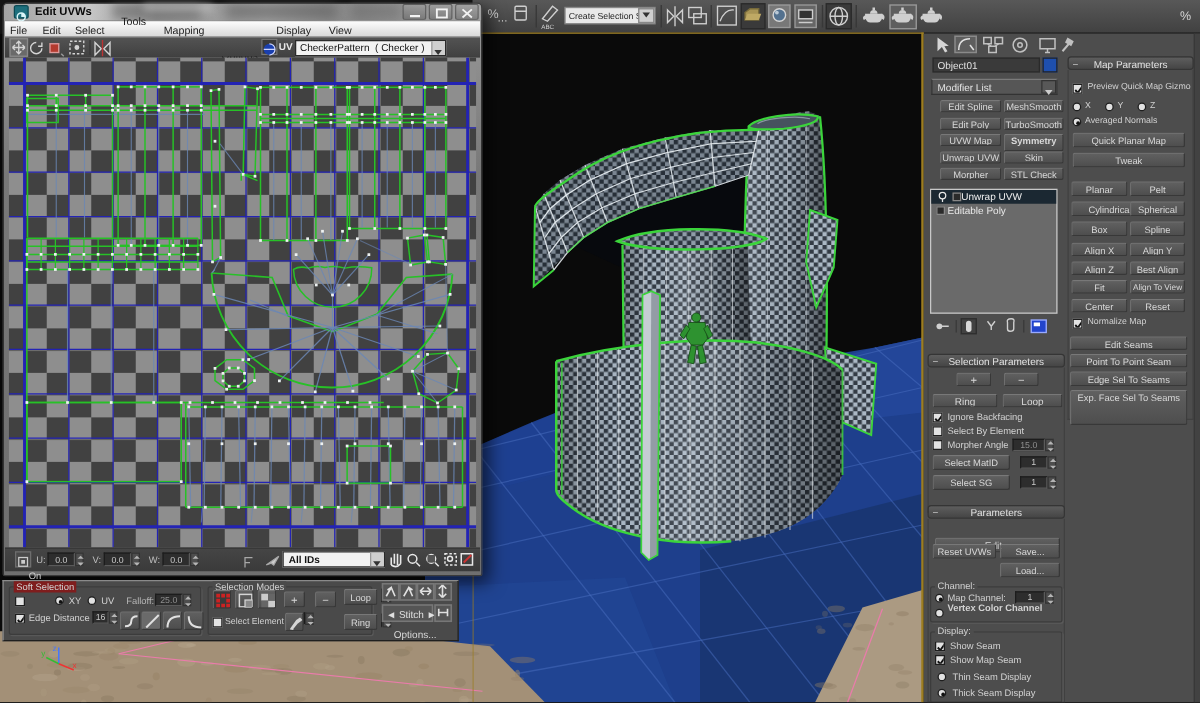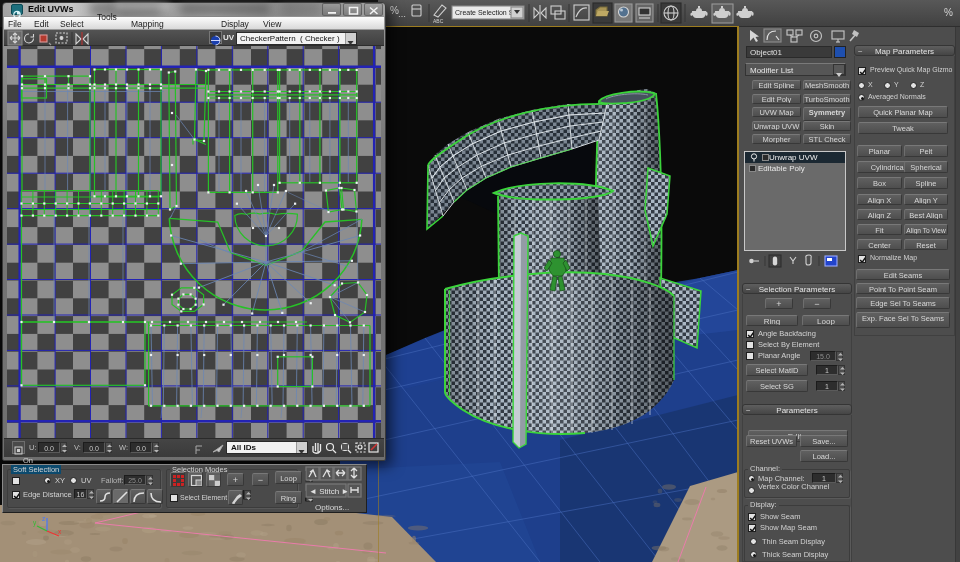--- a/index.html
+++ b/index.html
@@ -351,25 +351,25 @@
     <div class="" style="position:absolute;left:742px;top:294px;width:110px;height:116px;border:1px solid #404040;border-top:none"></div>
     <div class="btn" style="left:765px;top:298px;width:28px;height:11px;font-size:9px;line-height:11px;">+</div>
     <div class="btn" style="left:803px;top:298px;width:28px;height:11px;font-size:9px;line-height:11px;">−</div>
     <div class="btn" style="left:746px;top:315px;width:52px;height:11px;font-size:8px;line-height:11px;">Ring</div>
     <div class="btn" style="left:802px;top:315px;width:48px;height:11px;font-size:8px;line-height:11px;">Loop</div>
     <div class="cb" style="left:746px;top:330px;width:8px;height:8px">
       <svg width="8" height="8" viewBox="0 0 8 8">
         <path d="M1.2,4 L3.2,6.2 L6.8,1.2" stroke="#111" stroke-width="1.5" fill="none"></path>
       </svg>
     </div>
-    <div class="lb" style="left:758px;top:329px;font-size:7.5px;color:#d2d2d2;">Angle Backfacing</div>
+    <div class="lb" style="left:758px;top:329px;font-size:7.5px;color:#d2d2d2;">Ignore Backfacing</div>
     <div class="cb" style="left:746px;top:341px;width:8px;height:8px"></div>
     <div class="lb" style="left:758px;top:340px;font-size:7.5px;color:#d2d2d2;">Select By Element</div>
     <div class="cb" style="left:746px;top:352px;width:8px;height:8px"></div>
-    <div class="lb" style="left:758px;top:351px;font-size:7.5px;color:#d2d2d2;">Planar Angle</div>
+    <div class="lb" style="left:758px;top:351px;font-size:7.5px;color:#d2d2d2;">Morpher Angle</div>
     <div class="spf" style="left:810px;top:351px;width:26px;height:10px;font-size:7px;line-height:10px;color:#8f8f8f">15.0</div>
     <div class="spa" style="left:836px;top:351px;width:7px;height:10px">
       <svg width="7" height="10" viewBox="0 0 7 10">
         <path d="M1,3.5 L3.5,1.0 L6,3.5 Z" fill="#b5b5b5"></path>
         <path d="M1,6.5 L3.5,9.0 L6,6.5 Z" fill="#b5b5b5"></path>
       </svg>
     </div>
     <div class="btn" style="left:746px;top:364px;width:62px;height:12px;font-size:7.5px;line-height:12px;">Select MatID</div>
     <div class="spf" style="left:816px;top:365px;width:22px;height:10px;font-size:7px;line-height:10px;color:#c9c9c9">1</div>
     <div class="spa" style="left:838px;top:365px;width:7px;height:10px">
@@ -400,21 +400,21 @@
     </div>
     <div class="lb" style="left:758px;top:473.5px;font-size:7.5px;color:#d2d2d2;text-align:right;">Map Channel:</div>
     <div class="spf" style="left:812px;top:473px;width:24px;height:10px;font-size:7px;line-height:10px;color:#c9c9c9">1</div>
     <div class="spa" style="left:836px;top:473px;width:7px;height:10px">
       <svg width="7" height="10" viewBox="0 0 7 10">
         <path d="M1,3.5 L3.5,1.0 L6,3.5 Z" fill="#b5b5b5"></path>
         <path d="M1,6.5 L3.5,9.0 L6,6.5 Z" fill="#b5b5b5"></path>
       </svg>
     </div>
     <div class="rd" style="left:748px;top:487px"></div>
-    <div class="lb" style="left:758px;top:482px;font-size:7.5px;color:#d2d2d2;">Vertex Color Channel</div>
+    <div class="lb" style="left:758px;top:482px;font-size:7.5px;color:#d2d2d2;font-weight:bold;">Vertex Color Channel</div>
     <div class="gb" style="left:744px;top:505px;width:106px;height:57px;border-bottom:none"></div>
     <div class="lb" style="left:748px;top:500px;font-size:7.5px;color:#d2d2d2;background:#4d4d4d;padding:0 2px">Display:</div>
     <div class="cb" style="left:748px;top:513px;width:8px;height:8px">
       <svg width="8" height="8" viewBox="0 0 8 8">
         <path d="M1.2,4 L3.2,6.2 L6.8,1.2" stroke="#111" stroke-width="1.5" fill="none"></path>
       </svg>
     </div>
     <div class="lb" style="left:760px;top:512px;font-size:7.5px;color:#d2d2d2;">Show Seam</div>
     <div class="cb" style="left:748px;top:524px;width:8px;height:8px">
       <svg width="8" height="8" viewBox="0 0 8 8">
@@ -465,21 +465,21 @@
     <div class="btn" style="left:904px;top:224px;width:44px;height:11px;font-size:6.6px;line-height:11px;">Align To View</div>
     <div class="cb" style="left:858px;top:255px;width:8px;height:8px">
       <svg width="8" height="8" viewBox="0 0 8 8">
         <path d="M1.2,4 L3.2,6.2 L6.8,1.2" stroke="#111" stroke-width="1.5" fill="none"></path>
       </svg>
     </div>
     <div class="lb" style="left:870px;top:254px;font-size:7px;color:#d2d2d2;">Normalize Map</div>
     <div class="btn" style="left:856px;top:269px;width:94px;height:11px;font-size:7.5px;line-height:11px;">Edit Seams</div>
     <div class="btn" style="left:856px;top:283px;width:94px;height:11px;font-size:7.5px;line-height:11px;">Point To Point Seam</div>
     <div class="btn" style="left:856px;top:297px;width:94px;height:12px;font-size:7.5px;line-height:12px;">Edge Sel To Seams</div>
-    <div class="btn" style="left:856px;top:312px;width:94px;height:16px;font-size:7.5px;line-height:12px;">Exp. Face Sel To Seams</div>
+    <div class="btn" style="left:856px;top:312px;width:94px;height:28px;font-size:7.5px;line-height:12px;">Exp. Face Sel To Seams</div>
     <div class="" style="position:absolute;left:2px;top:2px;width:384px;height:459px;background:linear-gradient(180deg,#9a9a9a,#787878 30%,#6f6f6f);border:1px solid #3a3a3a;border-radius:4px 4px 2px 2px;box-shadow:5px 5px 14px rgba(0,0,0,0.6)"></div>
     <div class="" style="position:absolute;left:3px;top:3px;width:382px;height:13px;background:linear-gradient(90deg,rgba(255,255,255,0.1),rgba(255,255,255,0.45) 18%,rgba(120,120,120,0.2) 32%,rgba(200,200,200,0.35) 55%,rgba(90,90,90,0.3) 75%,rgba(190,190,190,0.25));border-radius:4px 4px 0 0"></div>
     <div class="" style="position:absolute;left:90px;top:3px;width:70px;height:12px;background:#5a5a5a;opacity:0.5;filter:blur(4px)"></div>
     <div class="" style="position:absolute;left:180px;top:3px;width:90px;height:12px;background:#4a4a4a;opacity:0.55;filter:blur(5px)"></div>
     <div class="" style="position:absolute;left:280px;top:4px;width:40px;height:10px;background:#666;opacity:0.4;filter:blur(4px)"></div>
     <div class="" style="position:absolute;left:115px;top:3px;width:55px;height:6px;background:#c5c5c5;opacity:0.55;filter:blur(3px)"></div>
     <div class="" style="position:absolute;left:11px;top:4px;width:12px;height:11px;background:#1d6f7d;border-radius:2px;border:1px solid #0c4a55"><svg width="10" height="9" viewBox="0 0 10 9">
         <circle cx="5" cy="4.5" r="3.2" fill="none" stroke="#d8f4f8" stroke-width="1.2"></circle>
         <path d="M5,1.3 A3.2,3.2 0 0 1 8.2,4.5 L5,4.5 Z" fill="#d8f4f8"></path>
       </svg></div>
@@ -974,21 +974,21 @@
         <line x1="348" y1="450" x2="351" y2="453"></line>
         <rect x="342" y="444" width="6" height="6" fill="#555" stroke="none"></rect>
         <rect x="356" y="443" width="9" height="9" stroke-dasharray="2,1.5"></rect>
         <circle cx="360" cy="447" r="2"></circle>
         <rect x="369" y="443" width="9" height="9"></rect>
         <path d="M371,450 L377,444" stroke="#c33" stroke-width="1.6"></path>
       </g>
     </svg>
     <div class="" style="position:absolute;left:2px;top:464px;width:365px;height:49px;background:#4a4a4a;border:1px solid #1f1f1f;border-top-color:#8a8a8a;border-left-color:#8a8a8a"></div>
     <div class="gb" style="left:7px;top:469px;width:154px;height:39px"></div>
-    <div class="lb" style="left:11px;top:464.5px;font-size:7.5px;color:#d2d2d2;background:#0c4a6e;padding:0 2px">Soft Selection</div>
+    <div class="lb" style="left:11px;top:464.5px;font-size:7.5px;color:#d2d2d2;background:#7f1d1d;padding:0 2px">Soft Selection</div>
     <div class="cb" style="left:12px;top:477px;width:8px;height:8px"></div>
     <div class="lb" style="left:23px;top:456px;font-size:7.5px;color:#d2d2d2;text-align:center;">On</div>
     <div class="rd" style="left:44px;top:477px">
       <div style="position:absolute;left:2px;top:2px;width:3px;height:3px;border-radius:2px;background:#111"></div>
     </div>
     <div class="lb" style="left:55px;top:475.5px;font-size:7.5px;color:#d2d2d2;">XY</div>
     <div class="rd" style="left:70px;top:477px"></div>
     <div class="lb" style="left:81px;top:475.5px;font-size:7.5px;color:#d2d2d2;">UV</div>
     <div class="lb" style="left:101px;top:476px;font-size:7.5px;color:#b5b5b5;">Falloff:</div>
     <div class="spf" style="left:124px;top:475px;width:22px;height:10px;font-size:7px;line-height:10px;color:#8f8f8f">25.0</div>

